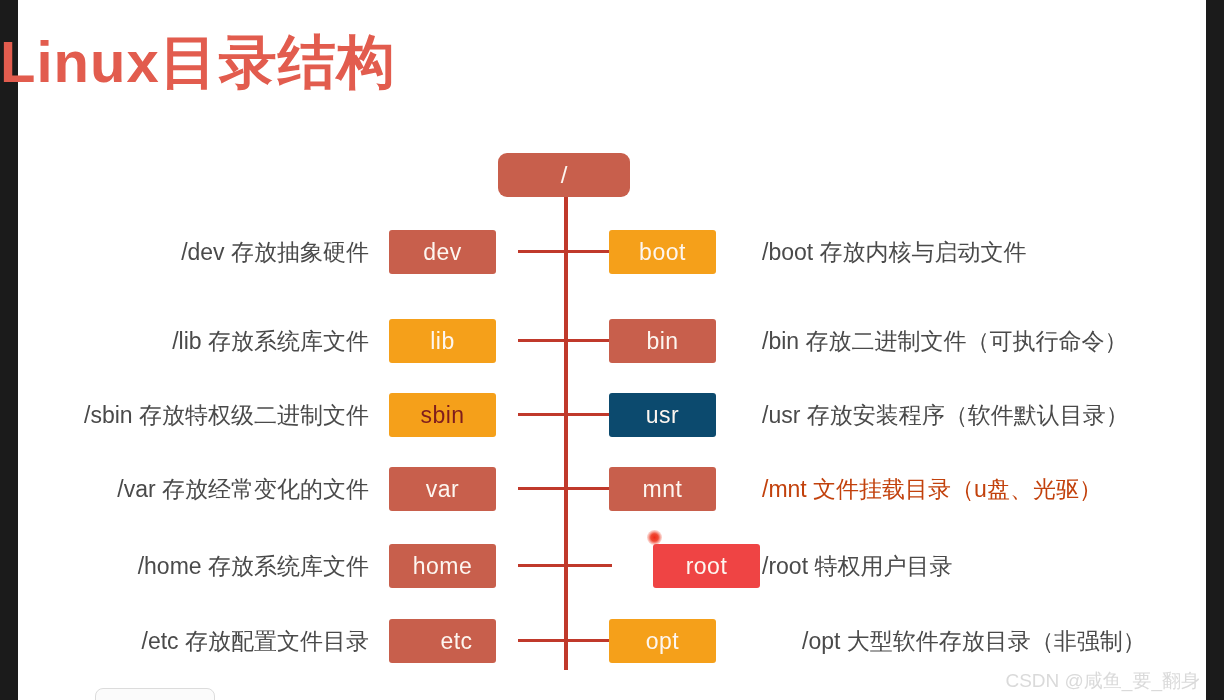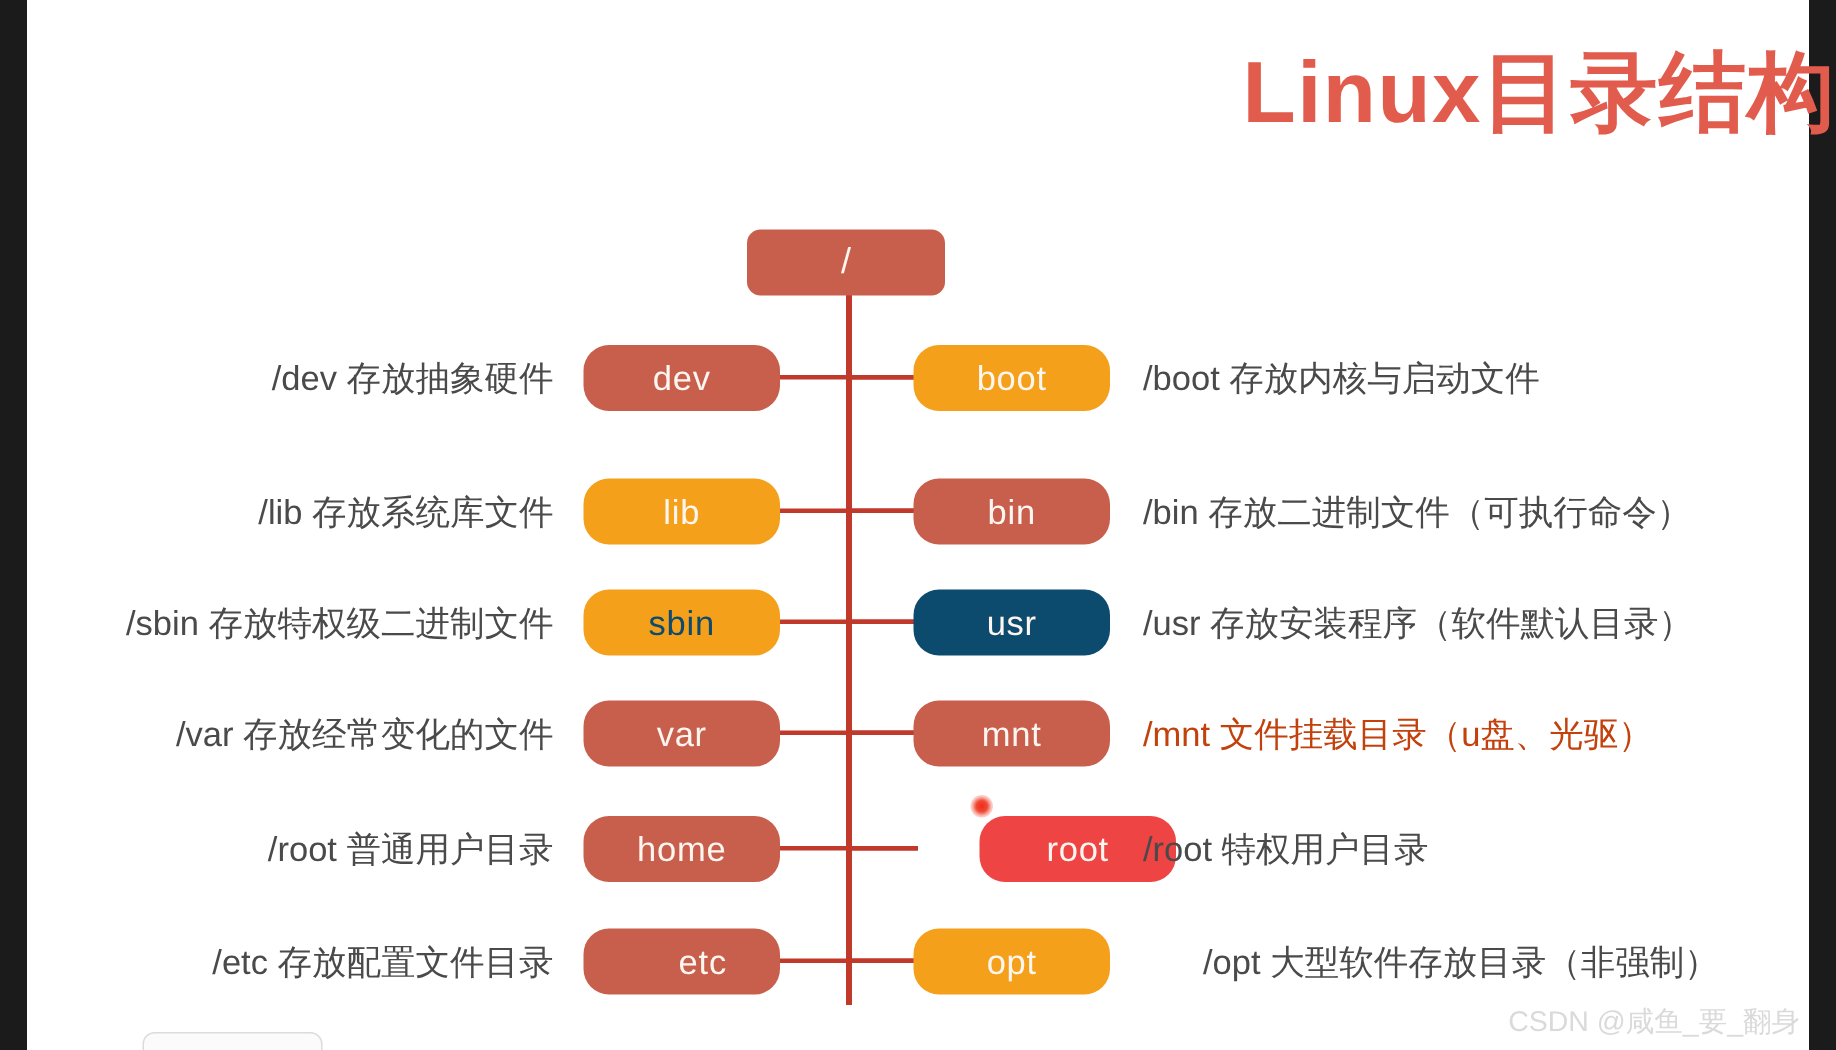--- a/index.html
+++ b/index.html
@@ -26,21 +26,21 @@
   }
   .edge-bar.left  { left: 0; }
   .edge-bar.right { right: 0; }
 
   
   .title {
     position: absolute;
     top: 30px;
     left: 0;
     width: 1224px;
-    text-align: right;
+    text-align: left;
     font-size: 58px;
     font-weight: bold;
     color: #e25c4e;
     letter-spacing: 1px;
     line-height: 1.1;
     white-space: nowrap;
   }
 
   
   .diagram {
@@ -90,23 +90,23 @@
     position: absolute;
     top: 20px;
     height: 3px;
     background: #c0392b;
   }
   .connector.left  { left: 518px; width: 94px; }
   .connector.right { left: 564px; width: 48px; }
 
   .node {
     position: absolute;
-    width: 131px;
+    width: 107px;
     height: 44px;
-    border-radius: 17px;
+    border-radius: 3px;
     display: flex;
     align-items: center;
     justify-content: center;
     font-size: 23px;
     color: #fdf6f0;
     box-sizing: border-box;
     letter-spacing: 0.5px;
   }
   .node.left-node  { left: 389px; }
   .node.right-node { left: 609px; }
@@ -190,34 +190,34 @@
         <div class="connector left" style="background: rgb(192, 57, 43);"></div>
         <div class="connector right" style="background: rgb(192, 57, 43);"></div>
         <div class="node left-node" style="background: rgb(245, 160, 26); color: rgb(253, 246, 240);">lib</div>
         <div class="node right-node" style="background: rgb(200, 95, 76); color: rgb(253, 246, 240);">bin</div>
         <div class="desc right-desc" style="color: rgb(74, 74, 74);">/bin 存放二进制文件（可执行命令）</div>
       </div>
       <div class="row" style="top: 393px;">
         <div class="desc left-desc" style="color: rgb(74, 74, 74);">/sbin 存放特权级二进制文件</div>
         <div class="connector left" style="background: rgb(192, 57, 43);"></div>
         <div class="connector right" style="background: rgb(192, 57, 43);"></div>
-        <div class="node left-node" style="background: rgb(245, 160, 26); color: #0c4a6e;">sbin</div>
+        <div class="node left-node" style="background: rgb(245, 160, 26); color: #7f1d1d;">sbin</div>
         <div class="node right-node" style="background: #0c4a6e; color: rgb(253, 246, 240);">usr</div>
         <div class="desc right-desc" style="color: rgb(74, 74, 74);">/usr 存放安装程序（软件默认目录）</div>
       </div>
       <div class="row" style="top: 467px;">
         <div class="desc left-desc" style="color: rgb(74, 74, 74);">/var 存放经常变化的文件</div>
         <div class="connector left" style="background: rgb(192, 57, 43);"></div>
         <div class="connector right" style="background: rgb(192, 57, 43);"></div>
         <div class="node right-node" style="background: rgb(200, 95, 76); color: rgb(253, 246, 240);">mnt</div>
         <div class="node left-node" style="background: rgb(200, 95, 76); color: rgb(253, 246, 240);">var</div>
         <div class="desc right-desc" style="color: #c2410c;">/mnt 文件挂载目录（u盘、光驱）</div>
       </div>
       <div class="row" style="top: 544px;">
-        <div class="desc left-desc" style="color: rgb(74, 74, 74);">/root 普通用户目录</div>
+        <div class="desc left-desc" style="color: rgb(74, 74, 74);">/home 存放系统库文件</div>
         <div class="connector left" style="background: rgb(192, 57, 43);"></div>
         <div class="connector right" style="background: rgb(192, 57, 43);"></div>
         <div class="node left-node" style="background: rgb(200, 95, 76); color: rgb(253, 246, 240);">home</div>
         <div class="node right-node" style="background: #ef4444; color: rgb(253, 246, 240); margin-left: 44px;">root</div>
         <div class="desc right-desc" style="color: rgb(74, 74, 74);">/root 特权用户目录</div>
       </div>
       <div class="row" style="top: 619px;">
         <div class="desc left-desc" style="color: rgb(74, 74, 74);">/etc 存放配置文件目录</div>
         <div class="connector left" style="background: rgb(192, 57, 43);"></div>
         <div class="connector right" style="background: rgb(192, 57, 43);"></div>

